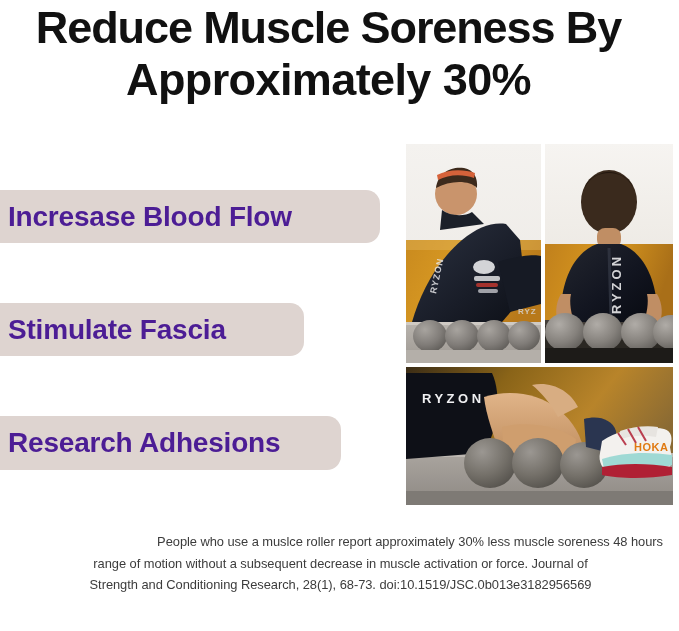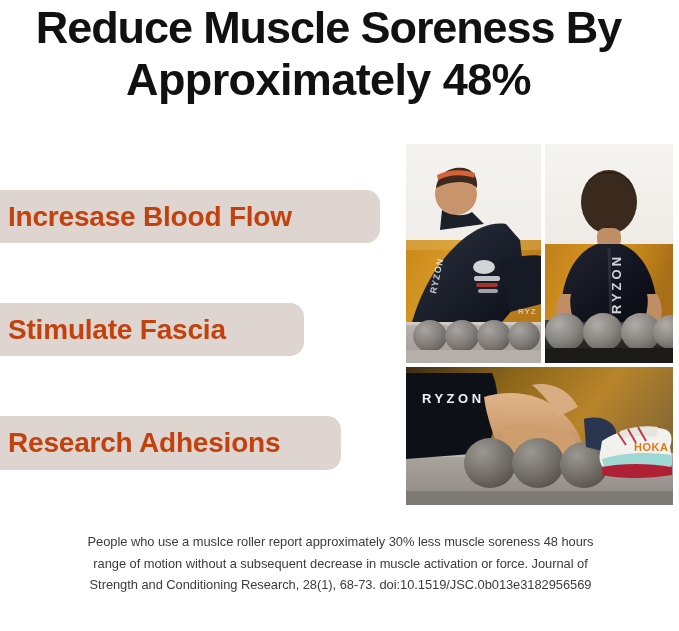--- a/index.html
+++ b/index.html
@@ -39,21 +39,21 @@
     left: -18px;
     background: #ded4d0;
     border-radius: 14px;
     display: flex;
     align-items: center;
     box-sizing: border-box;
     padding-left: 26px;
     padding-right: 18px;
   }
   .pill-label {
-    color: #c2410c;
+    color: #4c1d95;
     font-family: "Liberation Sans", sans-serif;
     font-weight: bold;
     font-size: 28px;
     line-height: 30px;
     letter-spacing: -0.2px;
     white-space: nowrap;
   }
   .pill-1 { top: 190px;  height: 53px; width: 398px; }
   .pill-2 { top: 303px;  height: 53px; width: 322px; }
   .pill-3 { top: 416px;  height: 54px; width: 359px; }
@@ -84,28 +84,28 @@
     width: 645px;
     text-align: center;
     color: #3c3c3c;
     font-family: "Liberation Sans", sans-serif;
     font-weight: normal;
     font-size: 12.9px;
     line-height: 21.5px;
     letter-spacing: -0.05px;
   }
   .footnote .fn-line { display: block; white-space: nowrap; }
-  .footnote .fn-line-1 { text-align: center; }
+  .footnote .fn-line-1 { text-align: right; }
 </style>
 </head>
 <body>
 
 <div class="headline">
   <span class="hl-line hl-line-1">Reduce Muscle Soreness By</span>
-  <span class="hl-line hl-line-2">Approximately 48%</span>
+  <span class="hl-line hl-line-2">Approximately 30%</span>
 </div>
 
 <div class="pill pill-1">
   <span class="pill-label">Incresase Blood Flow</span>
 </div>
 
 <div class="pill pill-2">
   <span class="pill-label">Stimulate Fascia</span>
 </div>
 

